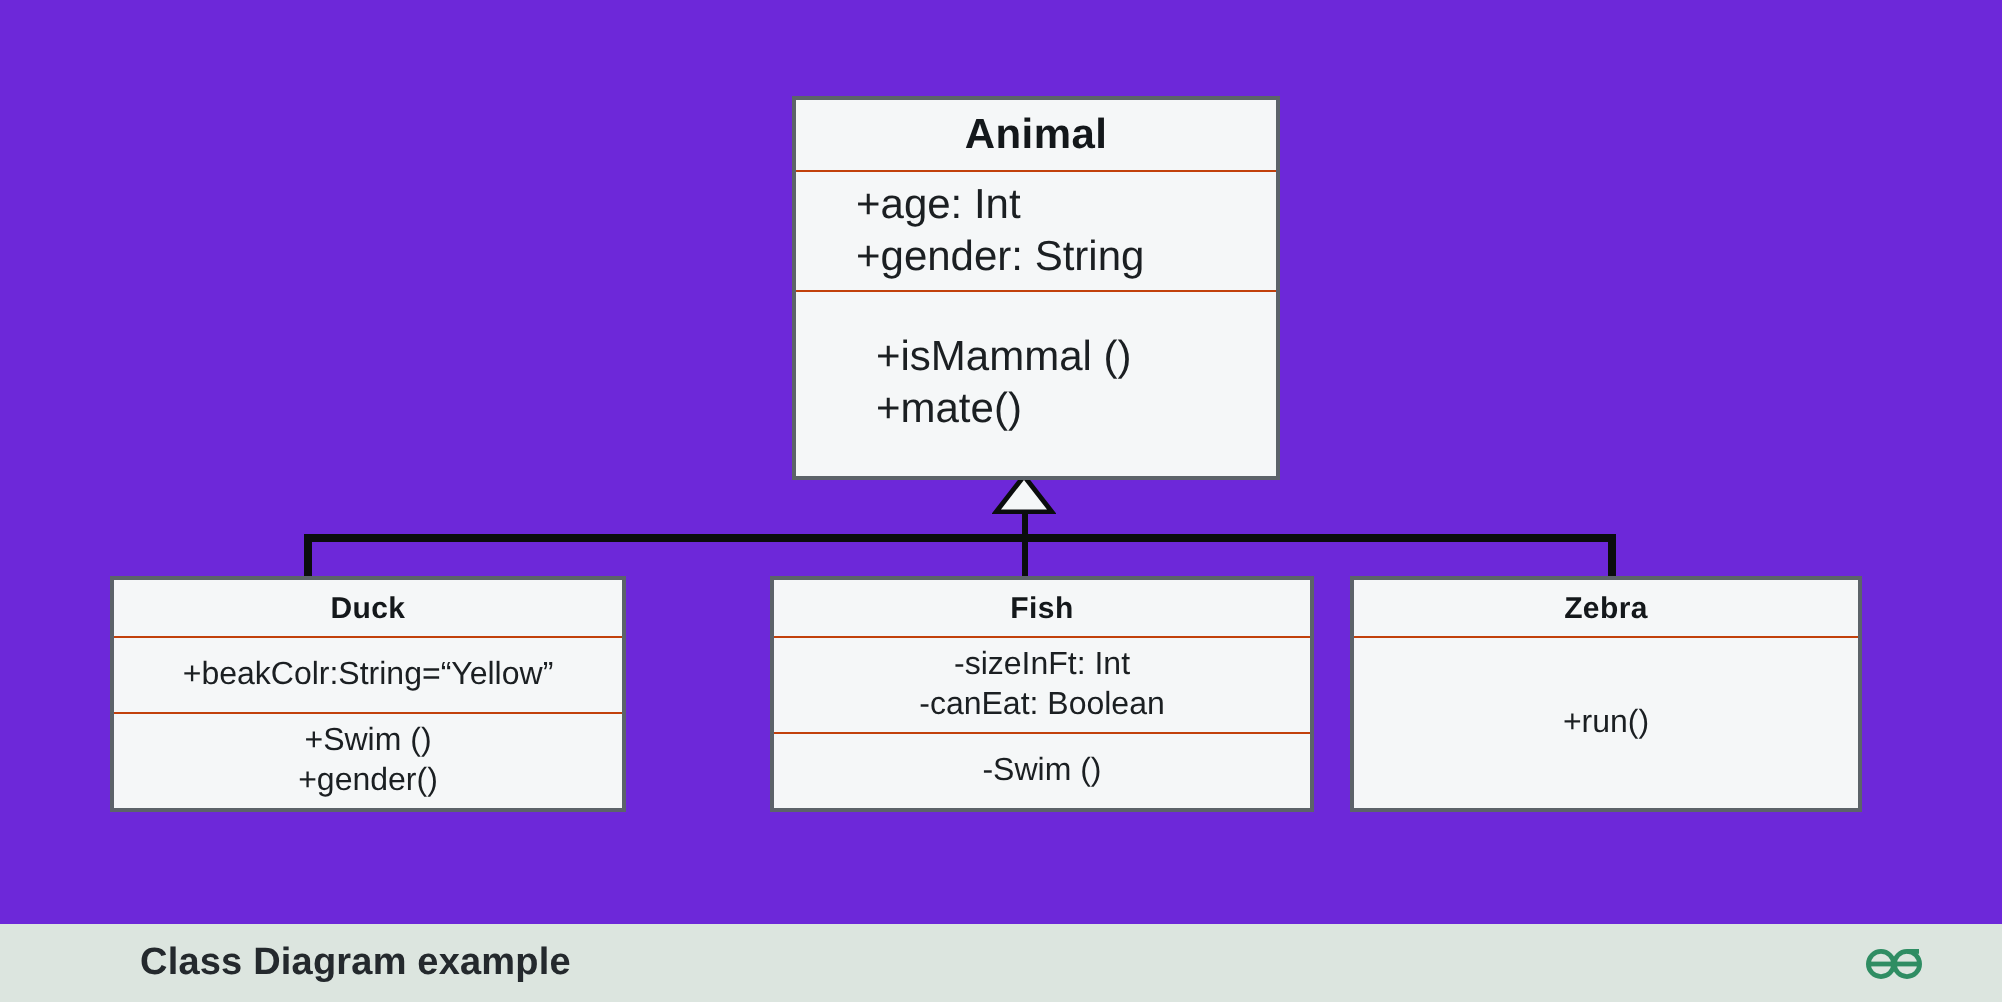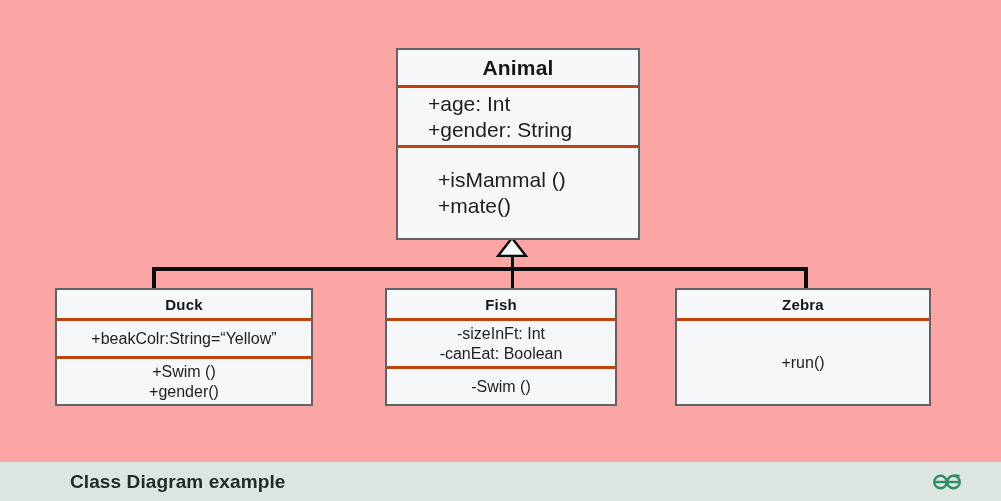--- a/index.html
+++ b/index.html
@@ -14,42 +14,42 @@
     overflow: hidden;
     position: relative;
   }
 
   #canvas {
     position: absolute;
     left: 0;
     top: 0;
     width: 1001px;
     height: 462px;
-    background: #fca5a5;
+    background: #6d28d9;
   }
 
   
   .uml-class {
     position: absolute;
     box-sizing: border-box;
     border: 2px solid #5c6369;
     background: #f5f7f8;
     display: flex;
     flex-direction: column;
   }
   .uml-class .compartment {
     box-sizing: border-box;
     display: flex;
     flex-direction: column;
     align-items: center;
     justify-content: center;
     overflow: hidden;
   }
   .uml-class .compartment + .compartment {
-    border-top: 3px solid #c2410c;
+    border-top: 1px solid #c2410c;
   }
   .cls-title {
     font-weight: bold;
     color: #14181b;
     letter-spacing: 0.2px;
   }
   .member {
     color: #1b1f22;
     white-space: nowrap;
     line-height: 1.22;
@@ -70,21 +70,21 @@
 
   
   .child-class { top: 288px; height: 118px; }
   .child-class .compartment.c-title { height: 28px; }
   .child-class .compartment.c-attrs { height: 38px; }
   .child-class .compartment.c-ops   { flex: 1; }
   .child-class .cls-title { font-size: 15px; }
   .child-class .member { font-size: 16px; }
 
   #cls-duck  { left: 55px;  width: 258px; }
-  #cls-fish  { left: 385px; width: 232px; }
+  #cls-fish  { left: 385px; width: 272px; }
   #cls-zebra { left: 675px; width: 256px; }
 
   #cls-fish .compartment.c-attrs { height: 48px; }
   #cls-zebra .compartment.c-attrs { height: 38px; }
 
   
   .conn {
     position: absolute;
     background: #0b0d0e;
   }

